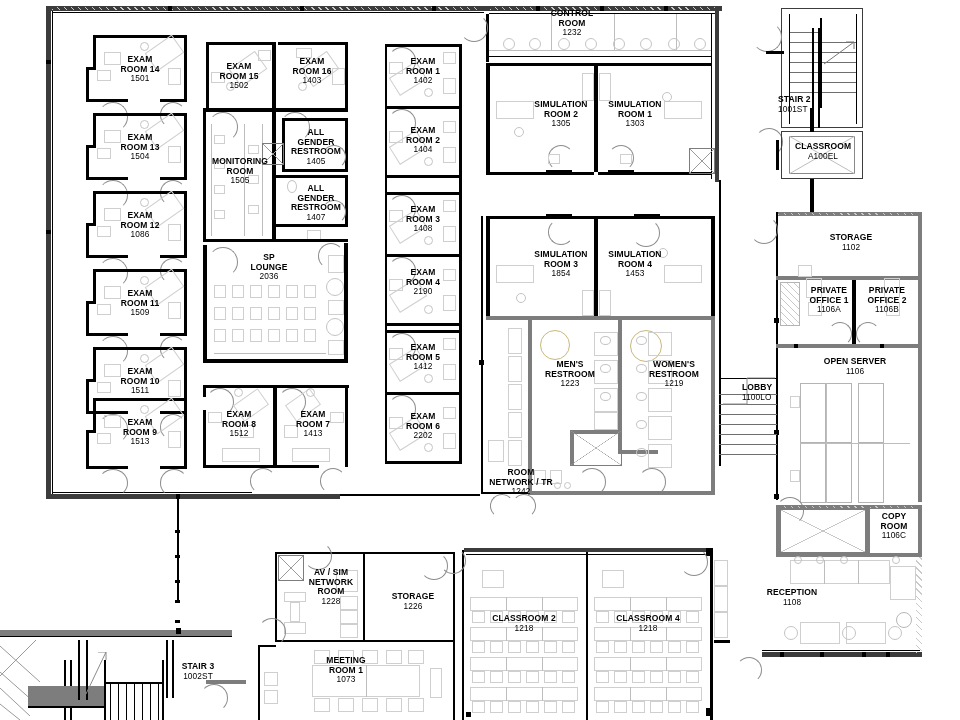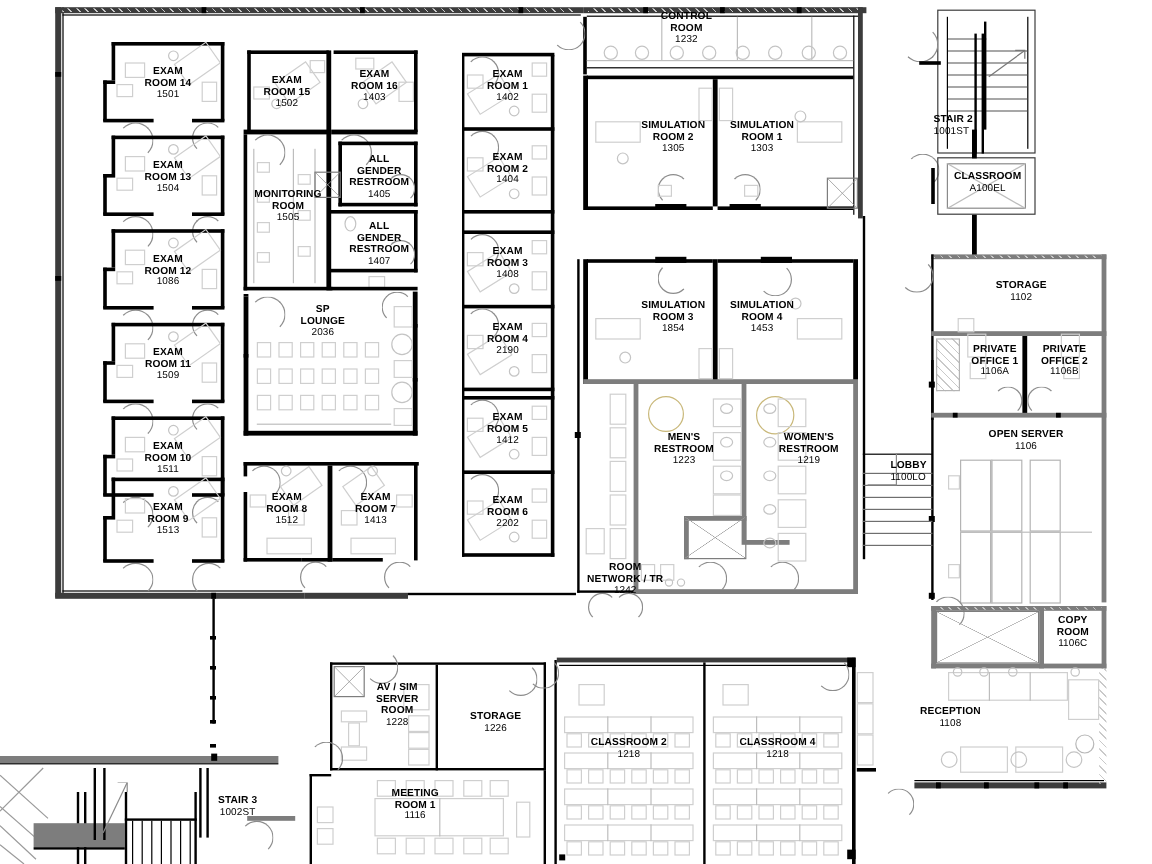--- a/index.html
+++ b/index.html
@@ -767,22 +767,22 @@
   <div class="lbl" style="left:800px;top:286px;width:58px;"><span>PRIVATE
 OFFICE 1</span><br><span class="num">1106A</span></div>
   <div class="lbl" style="left:858px;top:286px;width:58px;"><span>PRIVATE
 OFFICE 2</span><br><span class="num">1106B</span></div>
   <div class="lbl" style="left:810px;top:357px;width:90px;"><span>OPEN SERVER</span><br><span class="num">1106</span></div>
   <div class="lbl" style="left:870px;top:512px;width:48px;"><span>COPY
 ROOM</span><br><span class="num">1106C</span></div>
   <div class="lbl" style="left:758px;top:588px;width:68px;"><span>RECEPTION</span><br><span class="num">1108</span></div>
 
   <div class="lbl" style="left:300px;top:568px;width:62px;"><span>AV / SIM
-SERVER
+NETWORK
 ROOM</span><br><span class="num">1228</span></div>
   <div class="lbl" style="left:382px;top:592px;width:62px;"><span>STORAGE</span><br><span class="num">1226</span></div>
   <div class="lbl" style="left:310px;top:656px;width:72px;"><span>MEETING
-ROOM 1</span><br><span class="num">1116</span></div>
+ROOM 1</span><br><span class="num">1073</span></div>
   <div class="lbl" style="left:478px;top:614px;width:92px;"><span>CLASSROOM 2</span><br><span class="num">1218</span></div>
   <div class="lbl" style="left:602px;top:614px;width:92px;"><span>CLASSROOM 4</span><br><span class="num">1218</span></div>
   <div class="lbl" style="left:172px;top:662px;width:52px;"><span>STAIR 3</span><br><span class="num">1002ST</span></div>
 
 </div>
 
 </body></html>

